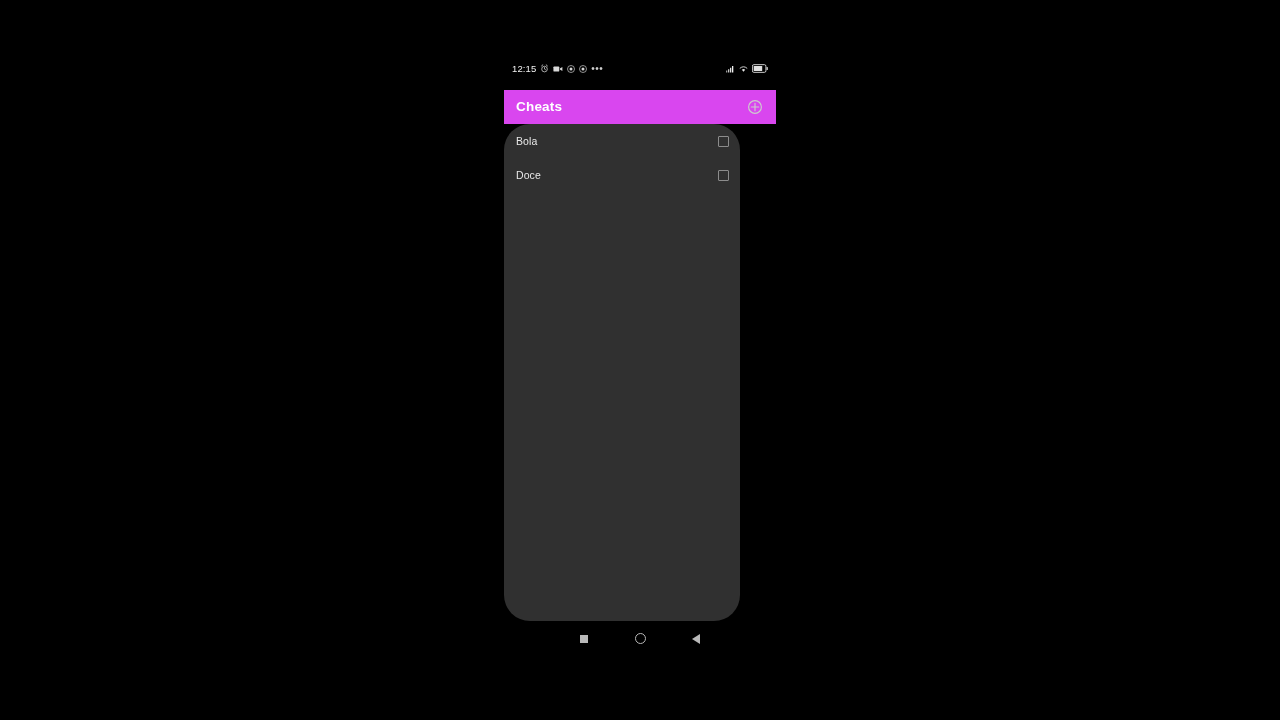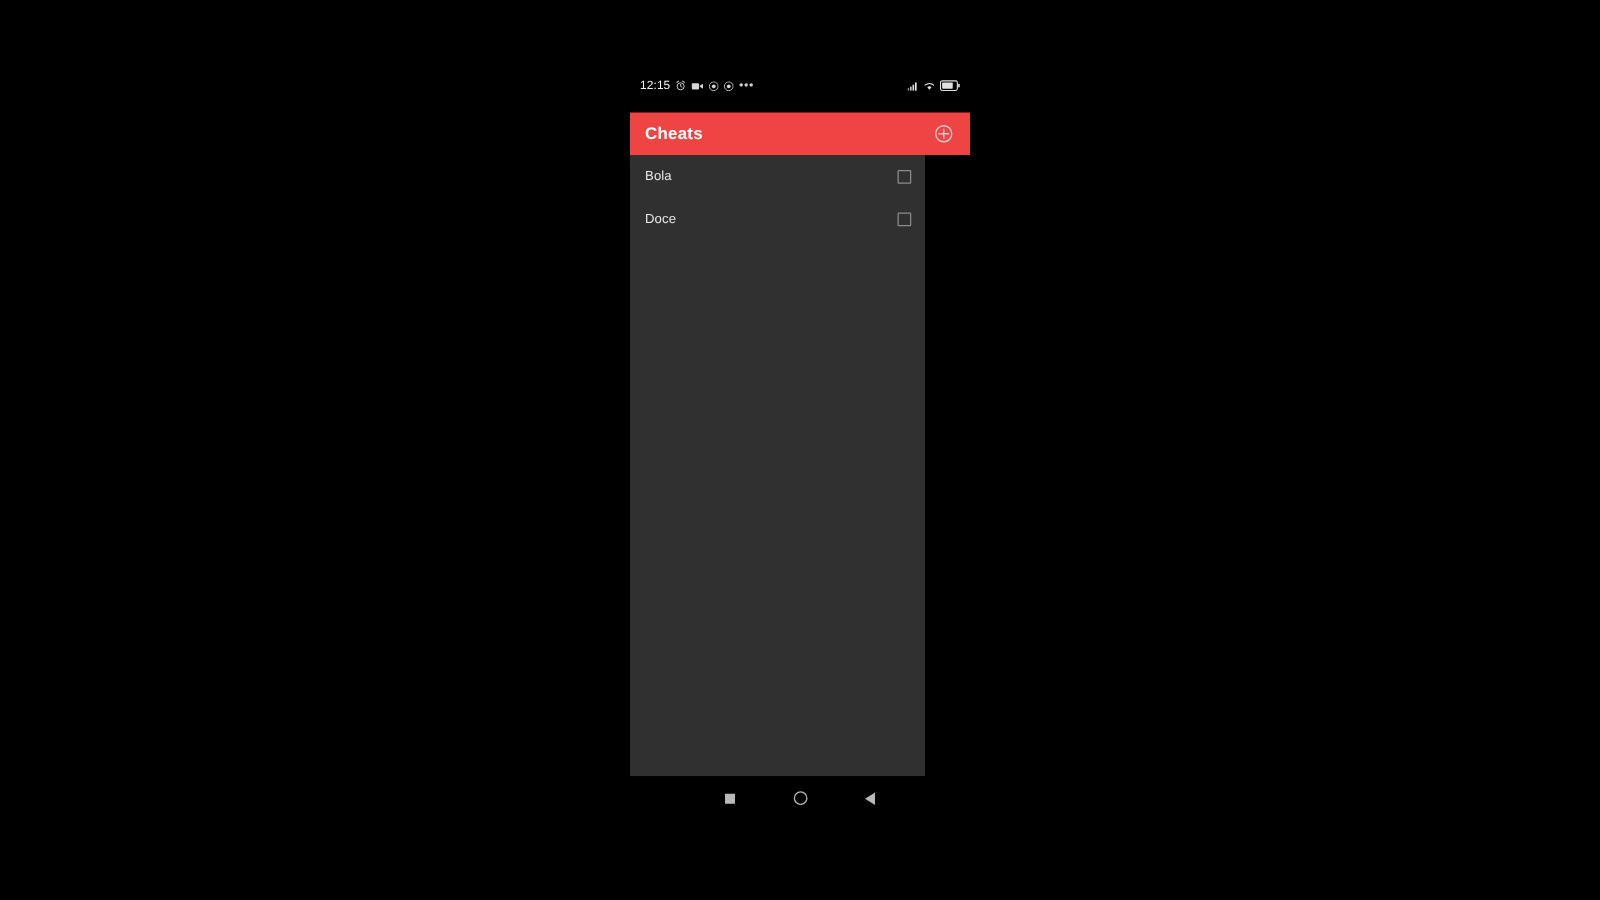--- a/index.html
+++ b/index.html
@@ -74,21 +74,21 @@
     letter-spacing: 0.5px;
   }
 
   
   .app-bar {
     position: absolute;
     left: 0;
     top: 26px;
     width: 272px;
     height: 34px;
-    background: #ef4444;
+    background: #d946ef;
     display: flex;
     align-items: center;
     justify-content: space-between;
     padding: 0 11px 0 12px;
     box-sizing: border-box;
   }
   .app-title {
     color: #ffffff;
     font-size: 13.5px;
     font-weight: bold;
@@ -104,20 +104,21 @@
   }
 
   
   .list-panel {
     position: absolute;
     left: 0;
     top: 60px;
     width: 236px;
     height: 497px;
     background: #303030;
+    border-radius: 26px;
   }
   .cheat-row {
     position: relative;
     height: 34px;
     display: flex;
     align-items: center;
     justify-content: space-between;
     padding: 0 11px 0 12px;
     box-sizing: border-box;
   }

